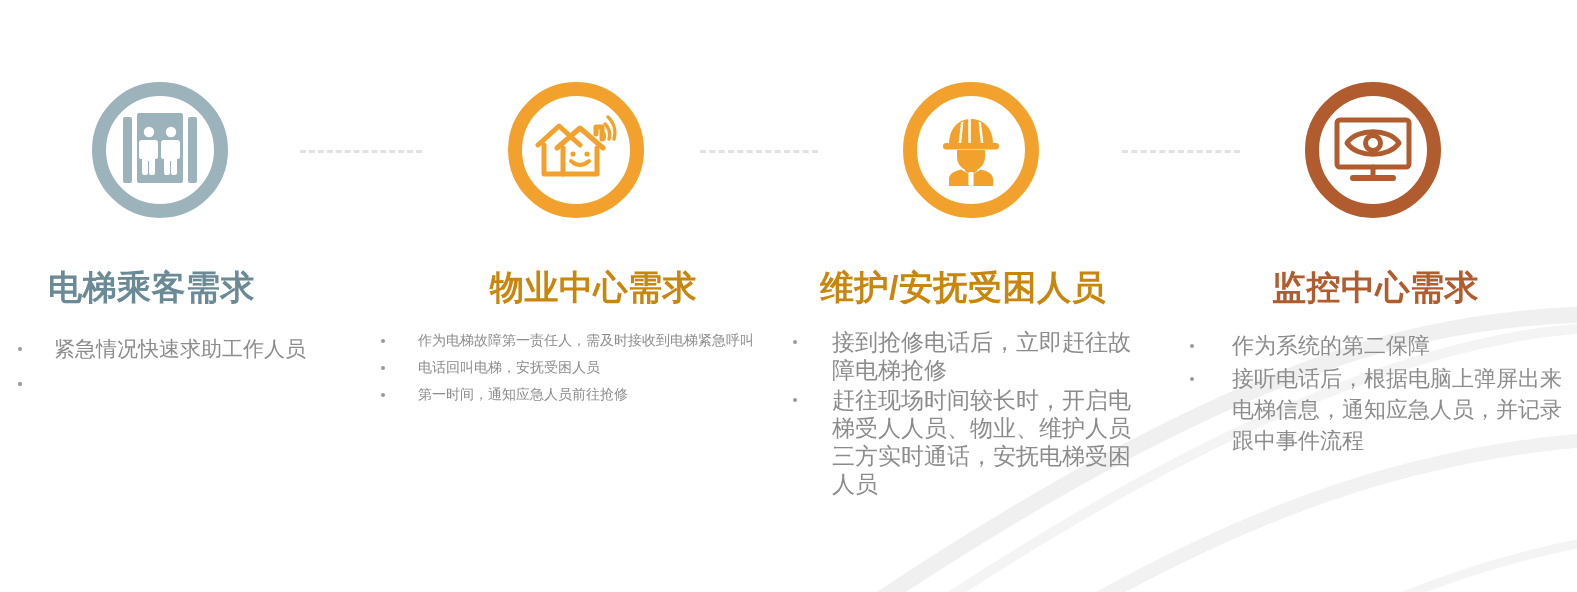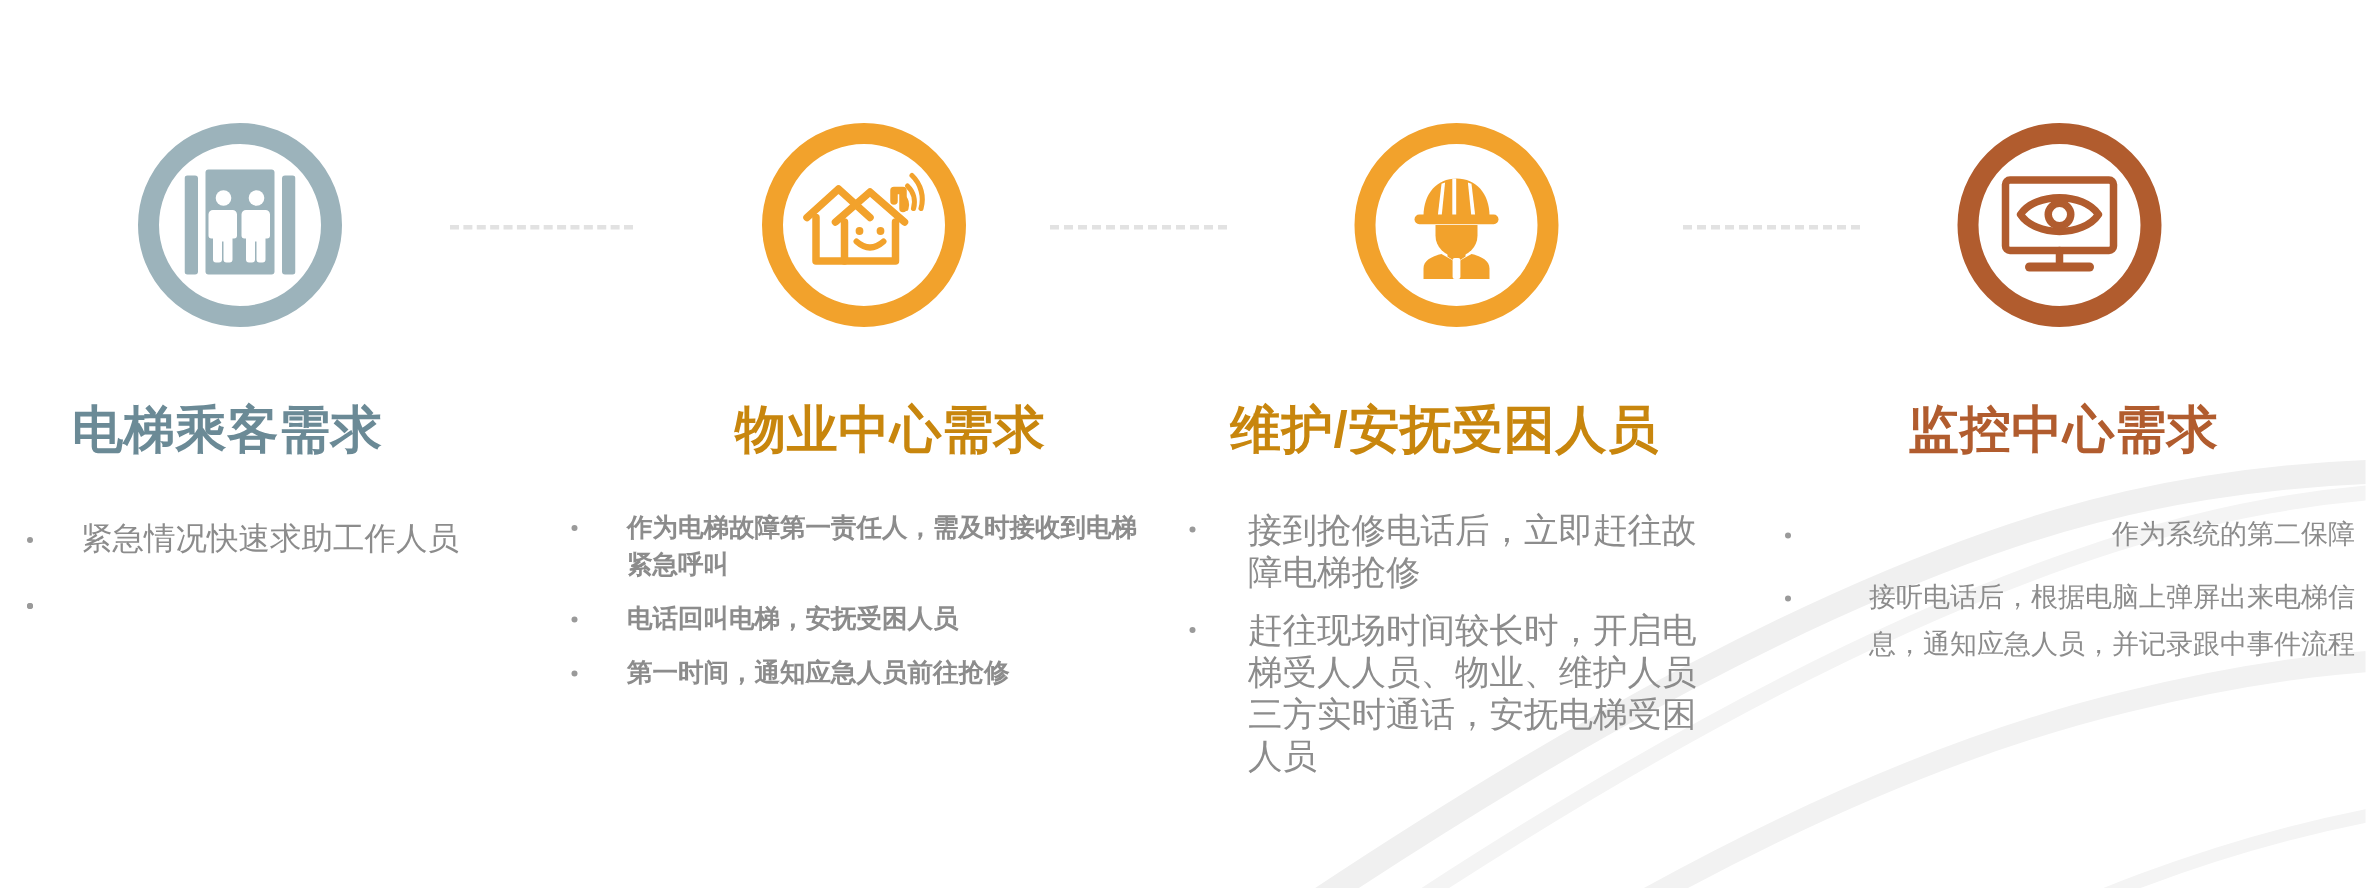--- a/index.html
+++ b/index.html
@@ -42,48 +42,48 @@
     letter-spacing:0.5px;
     white-space:nowrap;
     line-height:1;
   }
 
   
   .blist{position:absolute;margin:0;padding:0;list-style:none;}
   .blist li{
     position:relative;
     color:#8c8c8c;
-    margin:11px 0 2px 0;
+    margin:0 0 2px 0;
   }
   .blist li .dot{
     position:absolute;
     left:0;top:0.52em;
     width:4px;height:4px;border-radius:50%;
     background:#9a9a9a;
   }
   .blist li .txt{display:block;}
 
   
   .c1 .blist{left:18px;top:332px;width:330px;}
   .c1 .blist li{font-size:21px;line-height:33px;padding-left:36px;}
   .c1 .blist li .dot{top:15px;}
 
   
   .c2 .blist{left:381px;top:328px;width:380px;}
-  .c2 .blist li{font-size:17px;line-height:25px;padding-left:37px;font-weight:bold;}
+  .c2 .blist li{font-size:14px;line-height:25px;padding-left:37px;}
   .c2 .blist li .dot{top:11px;}
 
   
   .c3 .blist{left:793px;top:328px;width:360px;}
   .c3 .blist li{font-size:23px;line-height:28px;padding-left:39px;}
   .c3 .blist li .dot{top:12px;}
 
   
   .c4 .blist{left:1190px;top:330px;width:380px;}
-  .c4 .blist li{font-size:18px;line-height:31px;padding-left:42px;text-align:right;}
+  .c4 .blist li{font-size:22px;line-height:31px;padding-left:42px;}
   .c4 .blist li .dot{top:14px;}
 </style>
 </head>
 <body>
 
 <div id="stage">
 
   <svg class="watermark" viewBox="0 0 760 480" fill="none">
     <path d="M -40 470 C 120 360 300 250 470 190 C 560 158 660 140 780 142" stroke="#f0f0f0" stroke-width="16" fill="none"></path>
     <path d="M 10 480 C 170 370 350 262 520 202 C 610 170 700 152 800 154" stroke="#f4f4f4" stroke-width="10" fill="none"></path>

